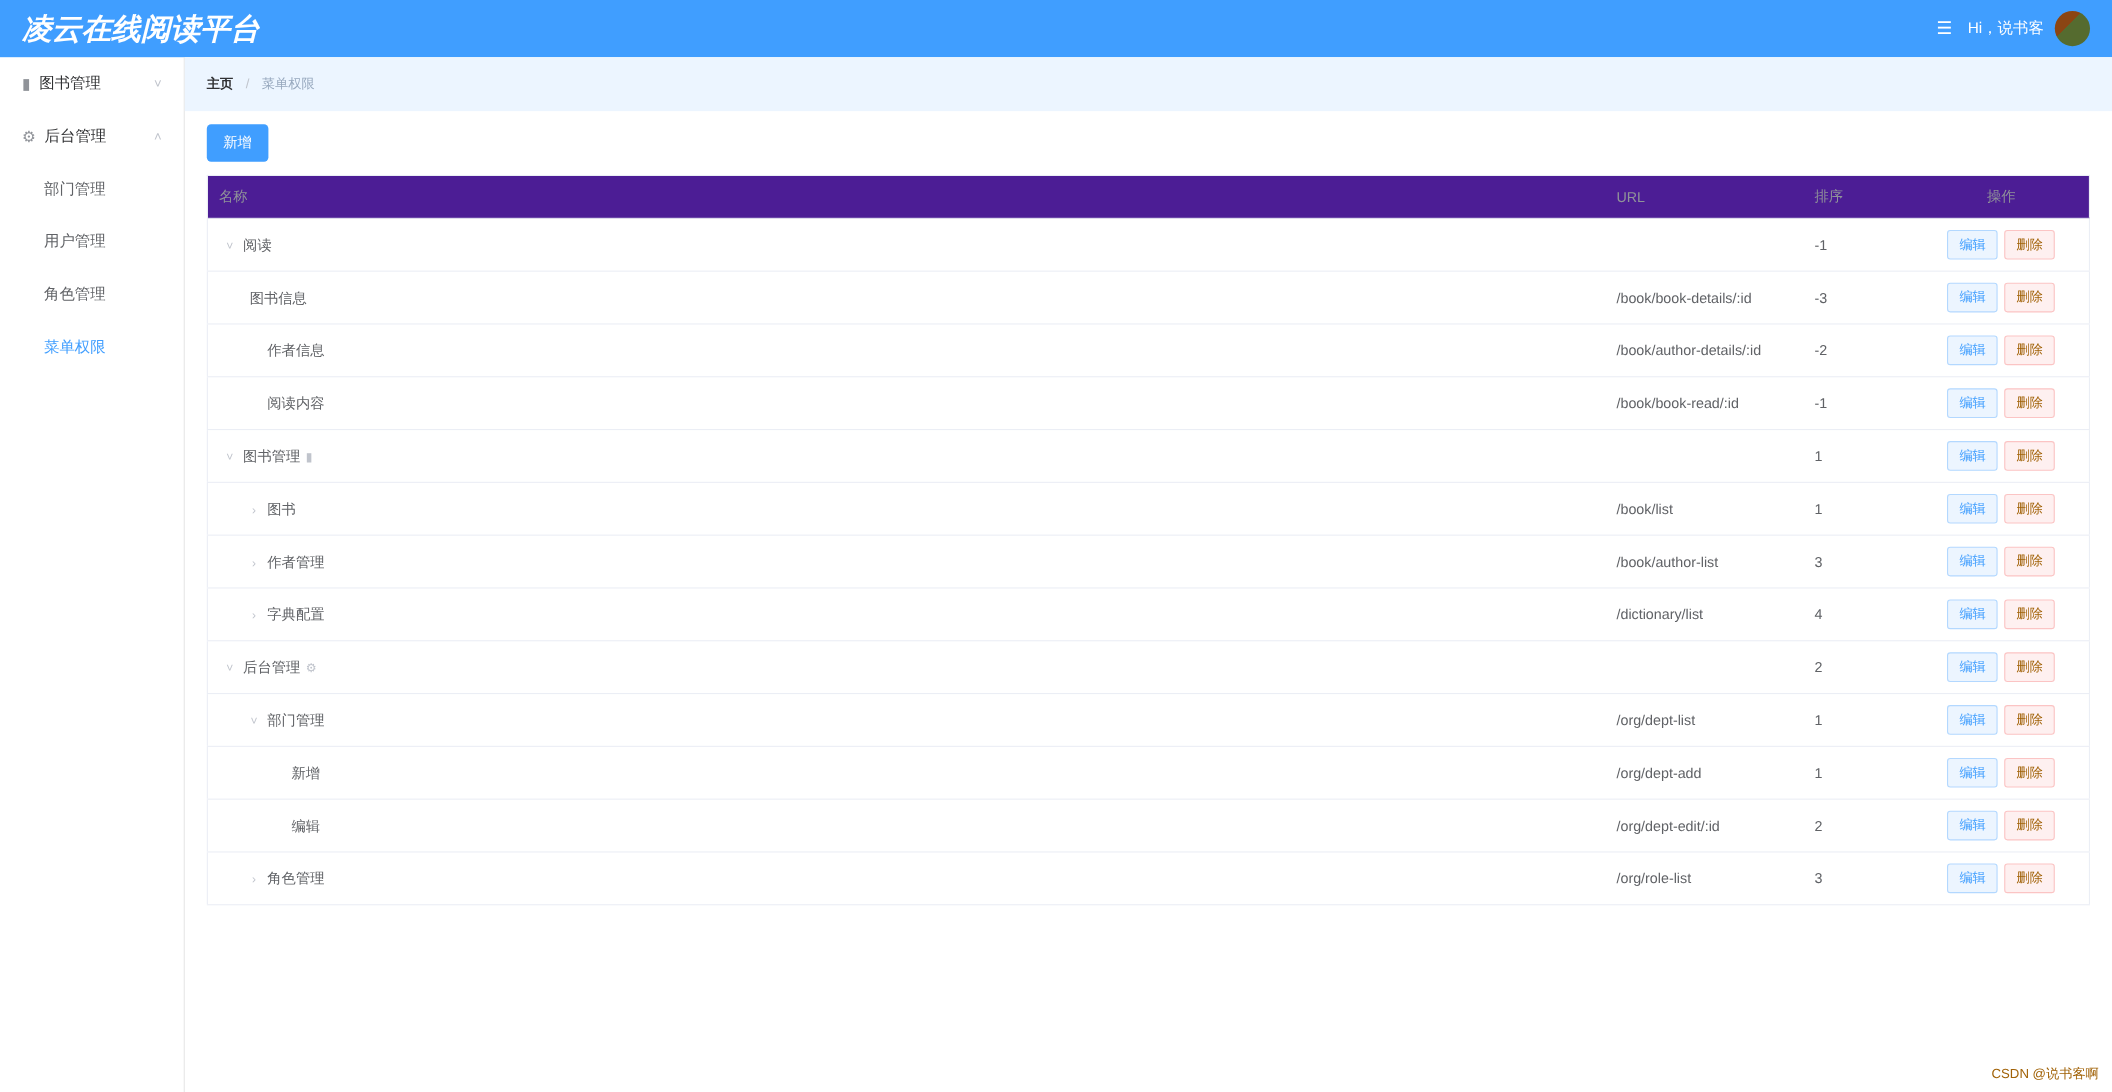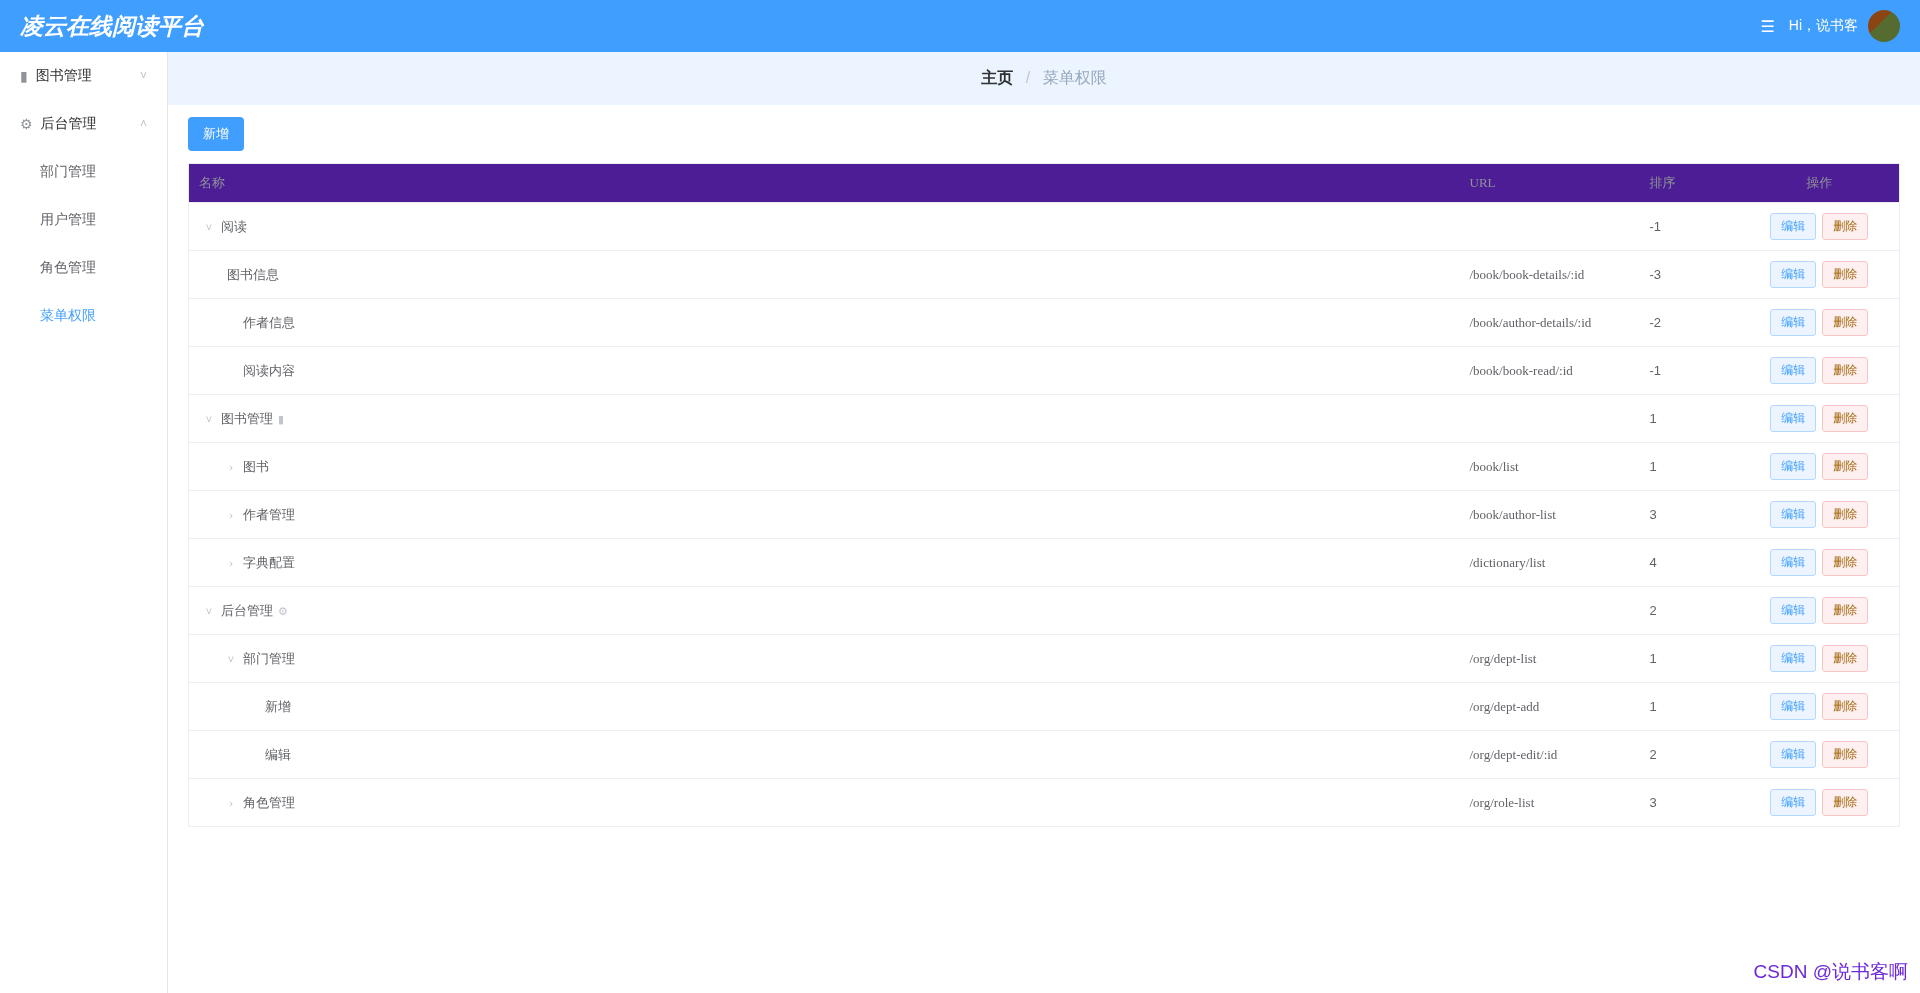--- a/index.html
+++ b/index.html
@@ -1,45 +1,45 @@
 <!DOCTYPE html>
 <html><head>
 <meta charset="utf-8">
 <style>
 * { box-sizing: border-box; margin: 0; padding: 0; }
 body { font-family: "Microsoft YaHei", Arial, sans-serif; font-size: 14px; color: #606266; background: #fff; }
 .header { background: #409eff; height: 52px; display: flex; align-items: center; justify-content: space-between; padding: 0 20px; color: #fff; }
-.logo { font-family: "KaiTi", "STKaiti", serif; font-size: 23px; font-weight: bold; font-style: italic; }
+.logo { font-family: "KaiTi", "STKaiti", serif; font-size: 27px; font-weight: bold; font-style: italic; }
 .user-area { display: flex; align-items: center; gap: 10px; }
 .menu-icon { font-size: 16px; margin-right: 4px; }
 .avatar { width: 32px; height: 32px; border-radius: 50%; background: linear-gradient(135deg, #8b4513 40%, #556b2f 40%); }
 .layout { display: flex; min-height: calc(100vh - 52px); }
 .sidebar { width: 168px; border-right: 1px solid #e6e6e6; }
 .side-item { padding: 0 20px; height: 48px; display: flex; align-items: center; cursor: pointer; font-size: 14px; color: #303133; }
 .side-item.sub { padding-left: 40px; color: #606266; }
 .side-item.active { color: #409eff; }
 .side-item .ico { margin-right: 8px; font-size: 14px; color: #909399; }
 .side-item .arrow { margin-left: auto; font-size: 12px; color: #c0c4cc; }
 .main { flex: 1; display: flex; flex-direction: column; }
-.breadcrumb { background: #ecf5ff; padding: 16px 20px; font-size: 16px; text-align: center; }
+.breadcrumb { background: #ecf5ff; padding: 16px 20px; font-size: 12px; }
 .breadcrumb .home { font-weight: bold; color: #303133; }
 .breadcrumb .sep { margin: 0 8px; color: #c0c4cc; }
 .breadcrumb .cur { color: #97a8be; }
 .content { padding: 12px 20px 20px 20px; }
 .btn-add { background: #409eff; color: #fff; border: none; padding: 8px 15px; border-radius: 4px; font-size: 13px; cursor: pointer; margin-bottom: 12px; }
 .table { width: 100%; border: 1px solid #ebeef5; border-collapse: collapse; font-size: 13px; }
 .table th, .table td { border-bottom: 1px solid #ebeef5; padding: 10px 10px; text-align: left; color: #606266; }
 .table th { background: #4c1d95; color: #909399; font-weight: 500; }
 .table th.op, .table td.op { text-align: center; width: 160px; }
 .table th.sort, .table td.sort { width: 100px; }
-.table th.url, .table td.url { width: 180px; font-family: Liberation Serif, serif; }
+.table th.url, .table td.url { width: 180px; }
 .tree-toggle { display: inline-block; width: 12px; text-align: center; color: #c0c4cc; margin-right: 6px; cursor: pointer; font-size: 11px; }
 .btn-mini { border: 1px solid #b3d8ff; background: #ecf5ff; color: #409eff; padding: 4px 10px; border-radius: 3px; font-size: 12px; cursor: pointer; margin: 0 3px; }
 .btn-mini.danger { border-color: #fbc4c4; background: #fef0f0; color: #a16207; }
-.watermark { position: fixed; right: 12px; bottom: 8px; font-size: 19px; color: #6d28d9; }
+.watermark { position: fixed; right: 12px; bottom: 8px; font-size: 12px; color: #a16207; }
 .extra-ico { font-size: 11px; color: #c0c4cc; margin-left: 2px; }
 </style>
 </head>
 <body>
 
 <div class="header">
   <div class="logo">凌云在线阅读平台</div>
   <div class="user-area">
     <span class="menu-icon">☰</span>
     <span>Hi，说书客</span>

